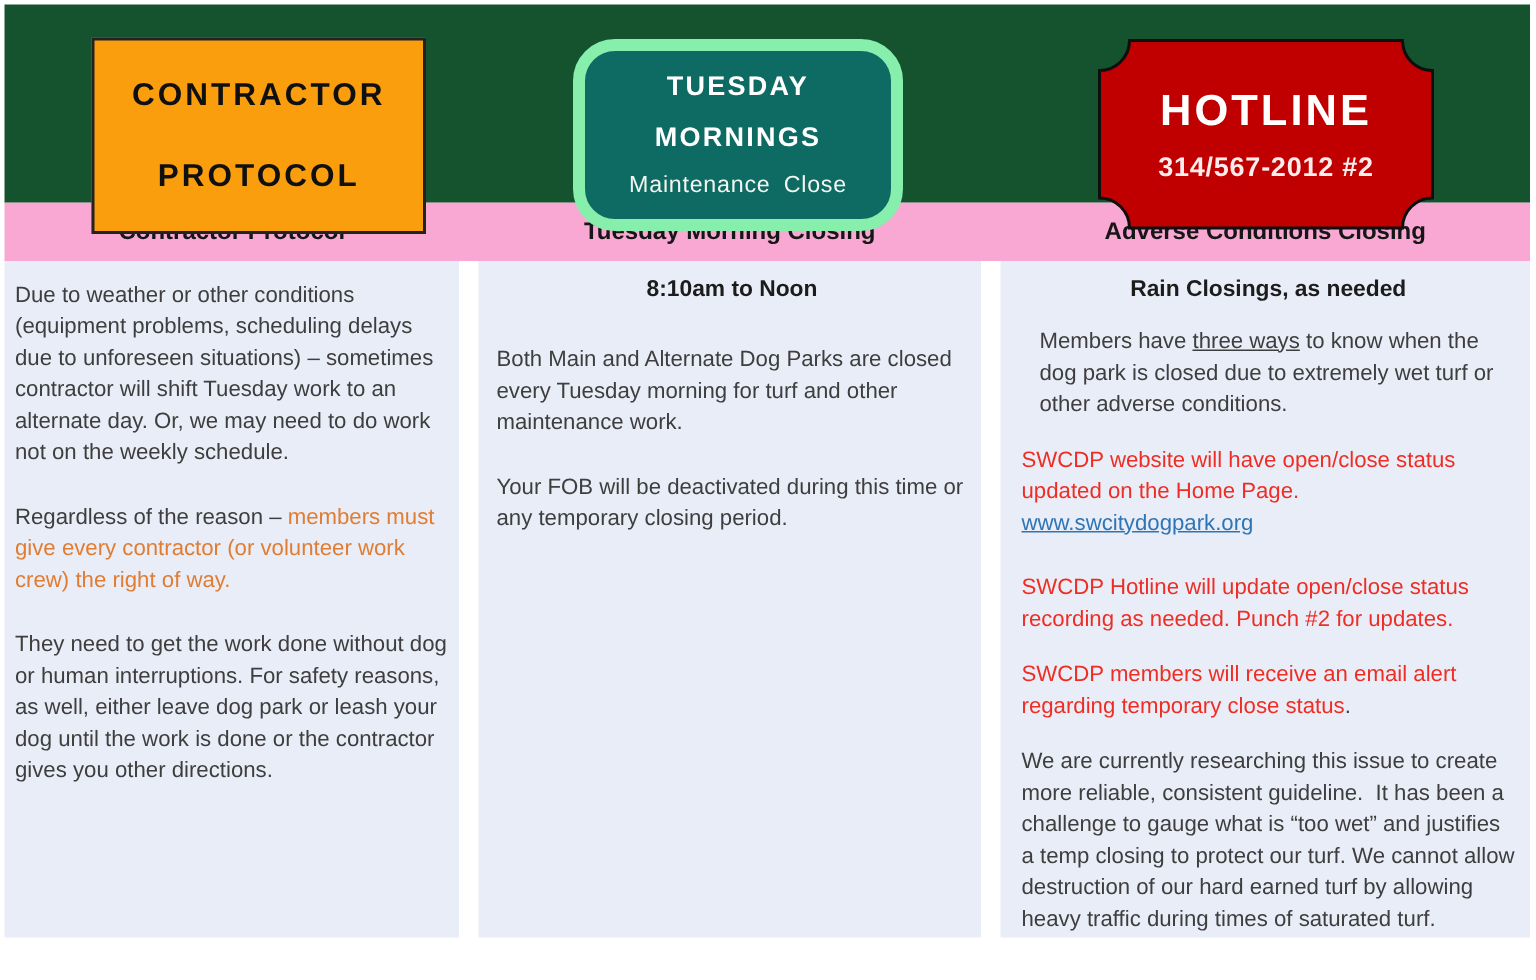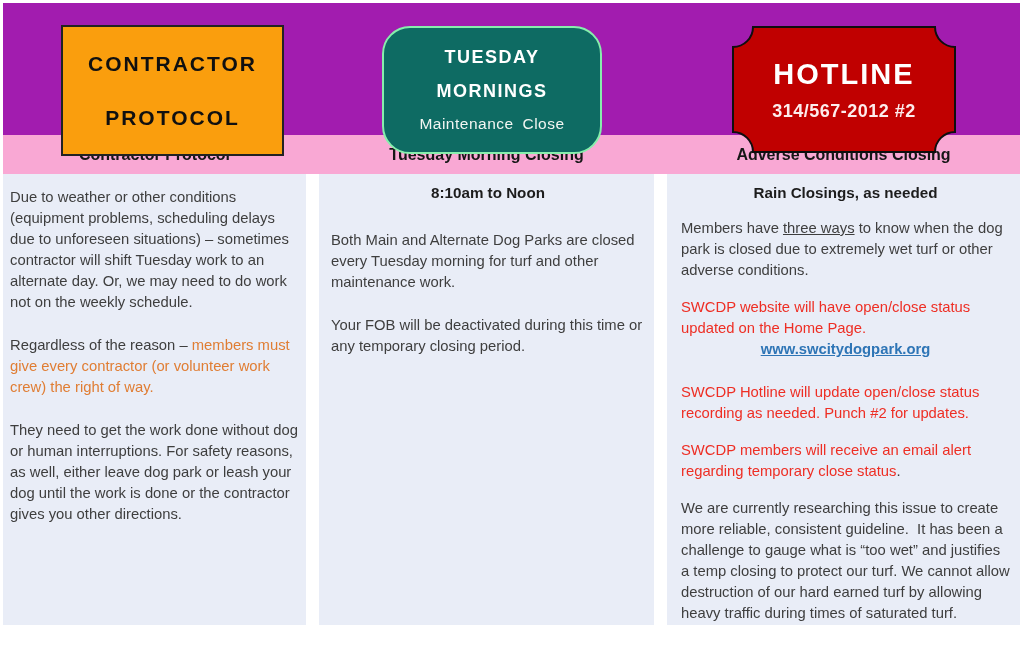--- a/index.html
+++ b/index.html
@@ -4,35 +4,35 @@
 <style>
   html,body { margin:0; padding:0; }
   body {
     width:1024px; height:653px; background:#ffffff;
     font-family:"Liberation Sans", sans-serif;
     position:relative; overflow:hidden;
   }
   .slide { position:absolute; left:3px; top:3px; width:1017px; height:645px; }
 
   
-  .banner { position:relative; width:1017px; height:132px; background:#a21caf; }
+  .banner { position:relative; width:1017px; height:132px; background:#14532d; }
 
   .box-contractor {
     position:absolute; left:58px; top:22px; width:223px; height:131px;
     background:#FA9E0D; border:2px solid #222222; box-sizing:border-box;
     display:flex; flex-direction:column; align-items:center; justify-content:center;
     row-gap:30px;
   }
   .box-contractor .hline {
     font-size:21px; font-weight:800; letter-spacing:2px; color:#101010;
   }
 
   .box-tuesday {
     position:absolute; left:379px; top:23px; width:220px; height:128px;
-    background:#0E6B63; border:2px solid #86efac; border-radius:28px; box-sizing:border-box;
+    background:#0E6B63; border:8px solid #86efac; border-radius:28px; box-sizing:border-box;
     display:flex; flex-direction:column; align-items:center; justify-content:center;
     row-gap:13px;
   }
   .box-tuesday .tline { font-size:18px; font-weight:800; letter-spacing:1.5px; color:#ffffff; }
   .box-tuesday .tsub  { font-size:15.5px; font-weight:400; letter-spacing:0.5px; color:#f2f6f2; word-spacing:4px; }
 
   .box-hotline { position:absolute; left:730px; top:24px; width:222px; height:125px; }
   .box-hotline svg { position:absolute; left:0; top:0; overflow:visible; }
   .plaque-text {
     position:absolute; inset:0; display:flex; flex-direction:column;
@@ -57,24 +57,24 @@
   .col3 { width:353px; padding:8px 10px 0 14px; }
 
   .subhead { text-align:center; font-weight:700; color:#1c1c1c; font-size:15.2px; }
   .col2 .subhead { margin:0 0 26px; }
   .col3 .subhead { margin:0 0 14px; }
 
   .col p { margin:0 0 22px; }
   .hl-orange { color:#E07D33; }
   .u { text-decoration:underline; }
 
-  .col3 p.p1 { margin:0 0 16px; }
+  .col3 p.p1 { margin:0 12px 16px; }
   .col3 p.red { color:#EE2E24; }
   .col3 p.p2 { margin:0; }
-  .linkline { text-align:center; margin:0;font-weight:bold; }
+  .linkline { margin:0; }
   .linkline a { color:#2E75B6; text-decoration:underline; cursor:pointer; }
   .col3 p.p3 { margin:0 0 16px; }
   .col3 p.p4 { margin:0 0 16px; }
   .col3 p.p4 .dark { color:#3E3E3E; }
   .col3 p.p5 { margin:0; }
 </style>
 </head>
 <body>
 
 <div class="slide">

